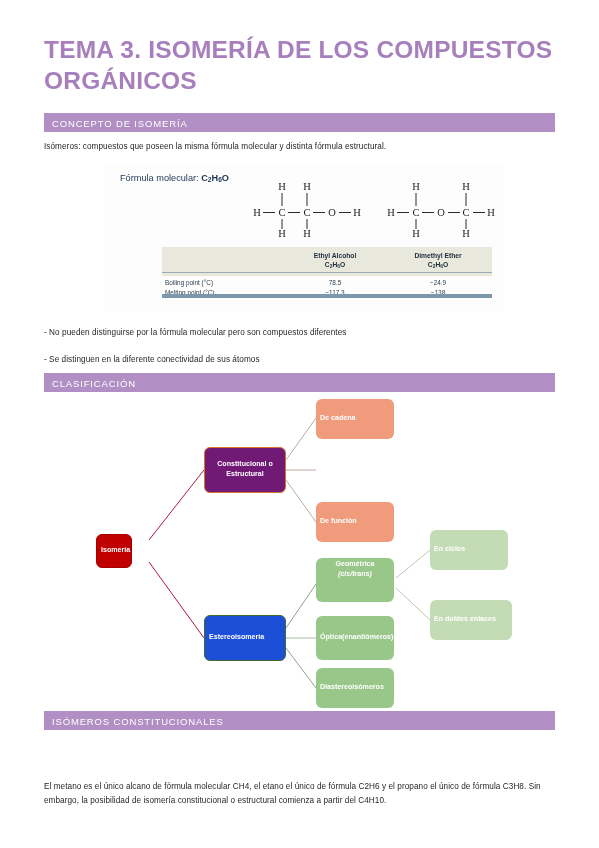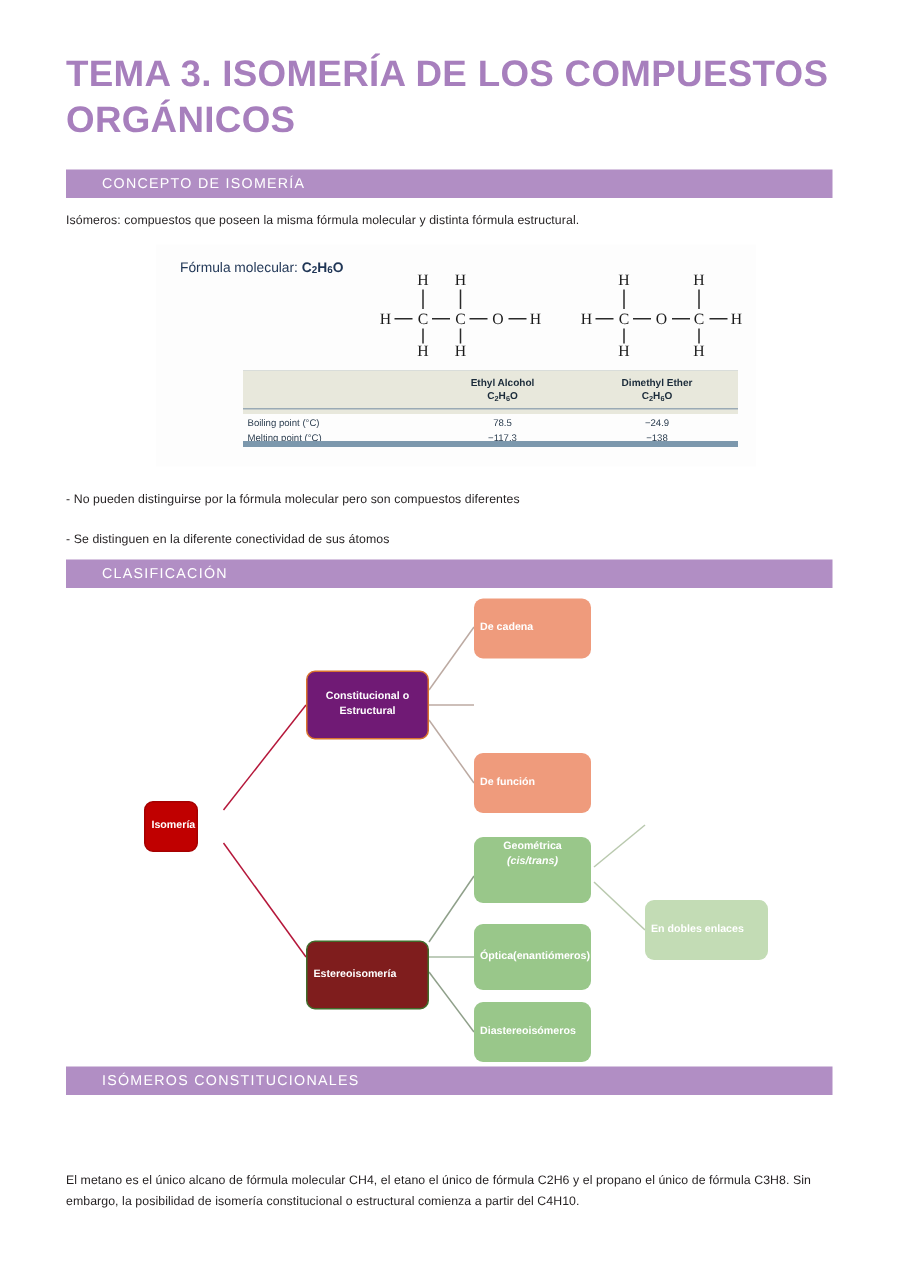--- a/index.html
+++ b/index.html
@@ -30,21 +30,21 @@
   .band {
     position: absolute;
     left: 44px;
     width: 511px;
     height: 19px;
     background: #b18ec4;
     box-sizing: border-box;
   }
   .band span {
     position: absolute;
-    left: 24px; top: 50%;
+    left: 8px; top: 50%;
     transform: translateY(-50%);
     color: #ffffff;
     font-size: 9.5px;
     letter-spacing: 0.85px;
   }
 
   
   .para {
     position: absolute;
     left: 44px;
@@ -140,21 +140,21 @@
     color: #ffffff;
     font-size: 7.1px;
     font-weight: 700;
     line-height: 9.6px;
     box-sizing: border-box;
     padding: 2px 4px;
   }
   .n-root   { background: #c00000; border:1px solid #a50000; }
   .n-orange { background: #701a75; border:1px solid #d9742e; }
   .n-salmon { background: #ef9b7c; }
-  .n-dgreen { background: #7f1d1d; border:1px solid #416c2b;margin-top:12px; }
+  .n-dgreen { background: #1d4ed8; border:1px solid #416c2b; }
   .n-mgreen { background: #99c78a; }
   .n-lgreen { background: #c3dcb5; }
   .node i { font-style: italic; font-weight: 700; }
 
   
   .footer-text { color: #231f20; }
 </style>
 </head>
 <body>
 
@@ -306,20 +306,23 @@
       <i>(cis/trans)</i>
     </div>
     <div class="node n-mgreen" style="left:272px; top:224px; width:78px; height:44px; flex-direction:row;">
       <span>Óptica</span>
       <span>(enantiómeros)</span>
     </div>
     <div class="node n-mgreen" style="left:272px; top:276px; width:78px; height:40px;">
       <span>Diastereoisómeros</span>
     </div>
 
+    <div class="node n-lgreen" style="left:386px; top:138px; width:78px; height:40px;">
+      <span>En ciclos</span>
+    </div>
     <div class="node n-lgreen" style="left:386px; top:208px; width:82px; height:40px;">
       <span>En dobles enlaces</span>
     </div>
   </div>
 
   <div class="band" style="top:711px;">
     <span>ISÓMEROS CONSTITUCIONALES</span>
   </div>
 
   <div class="para footer-text" style="top:780px;">El metano es el único alcano de fórmula molecular CH4, el etano el único de fórmula C2H6 y el propano el único de fórmula C3H8. Sin embargo, la posibilidad de isomería constitucional o estructural comienza a partir del C4H10.</div>

